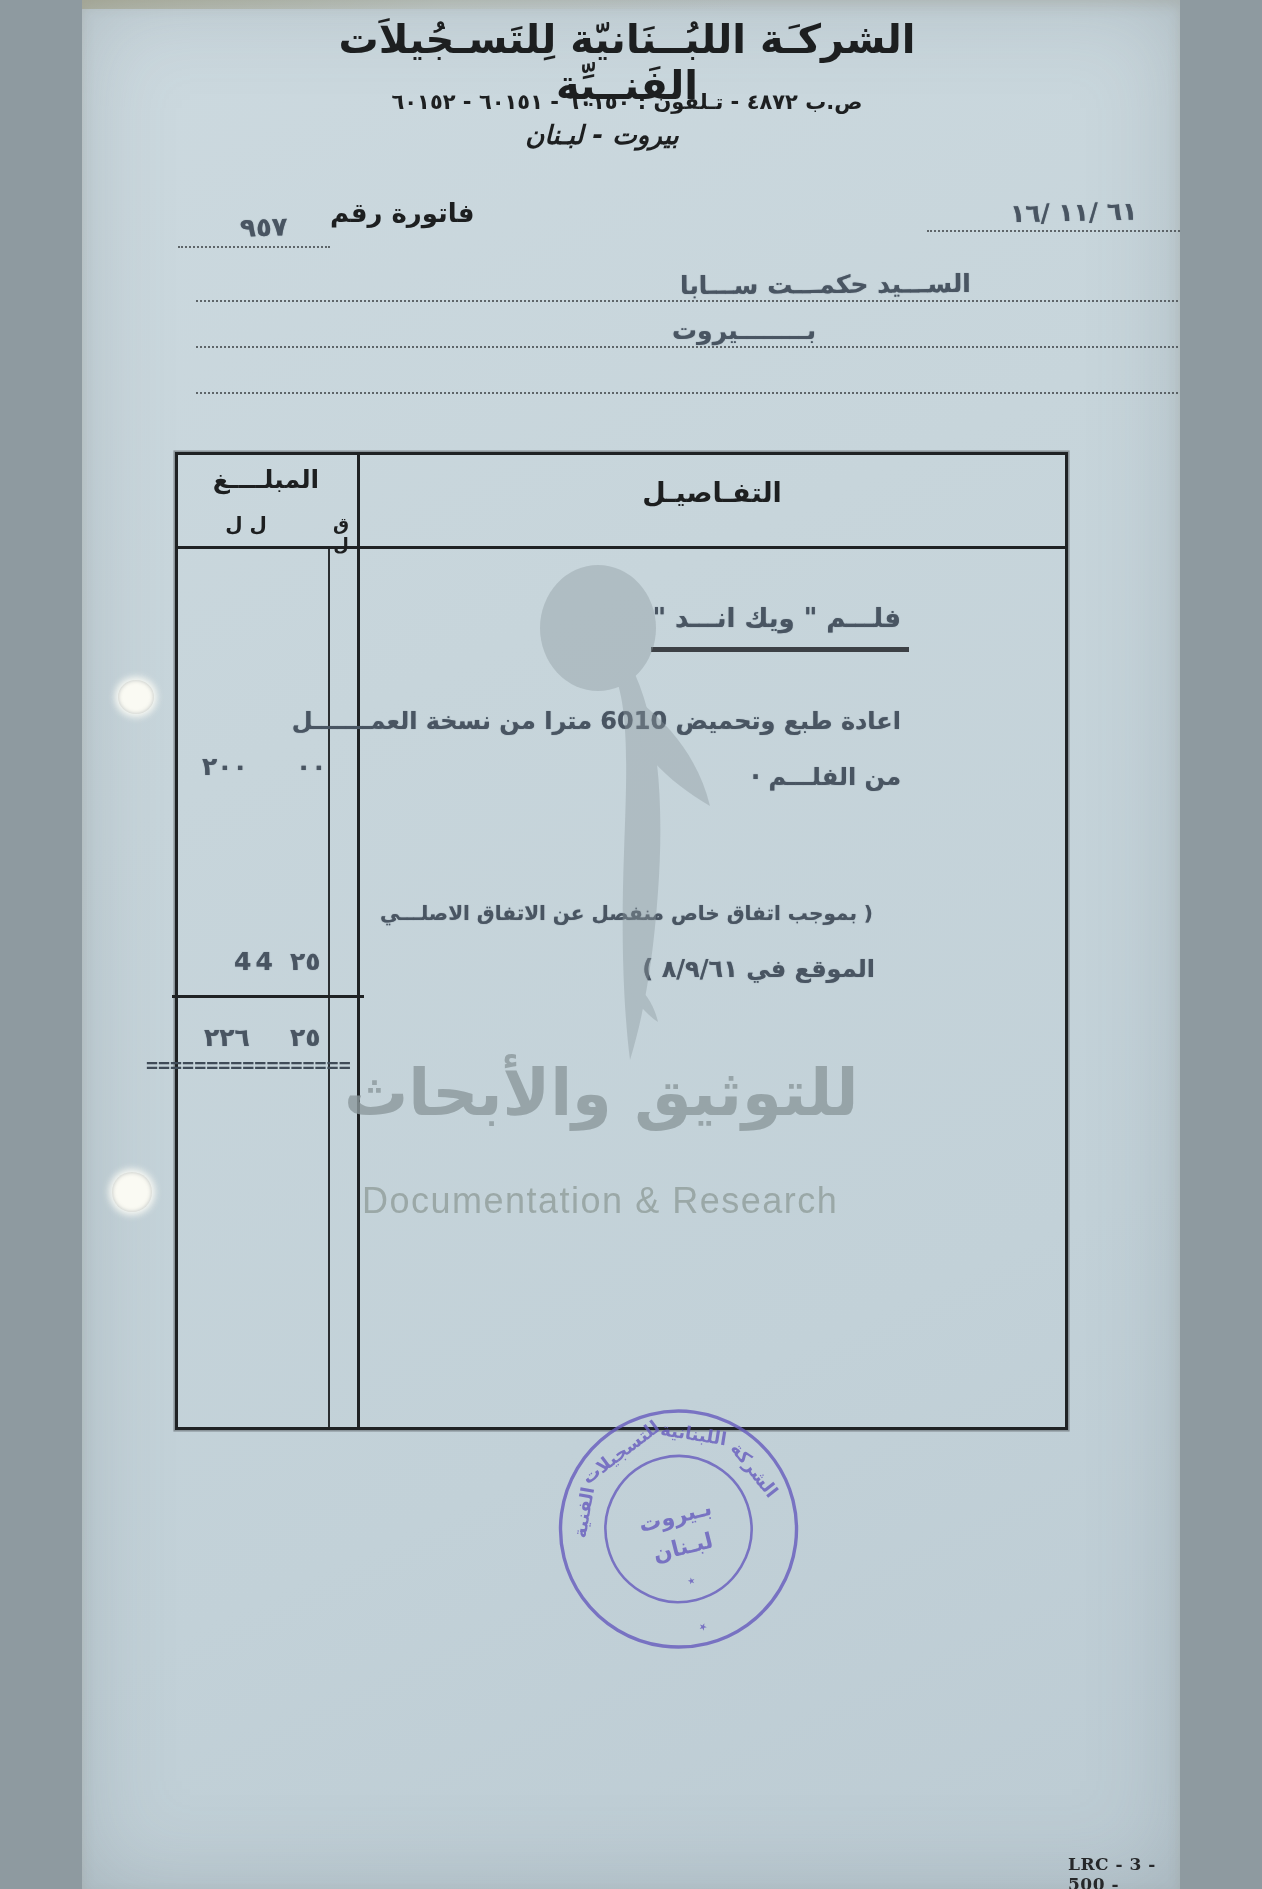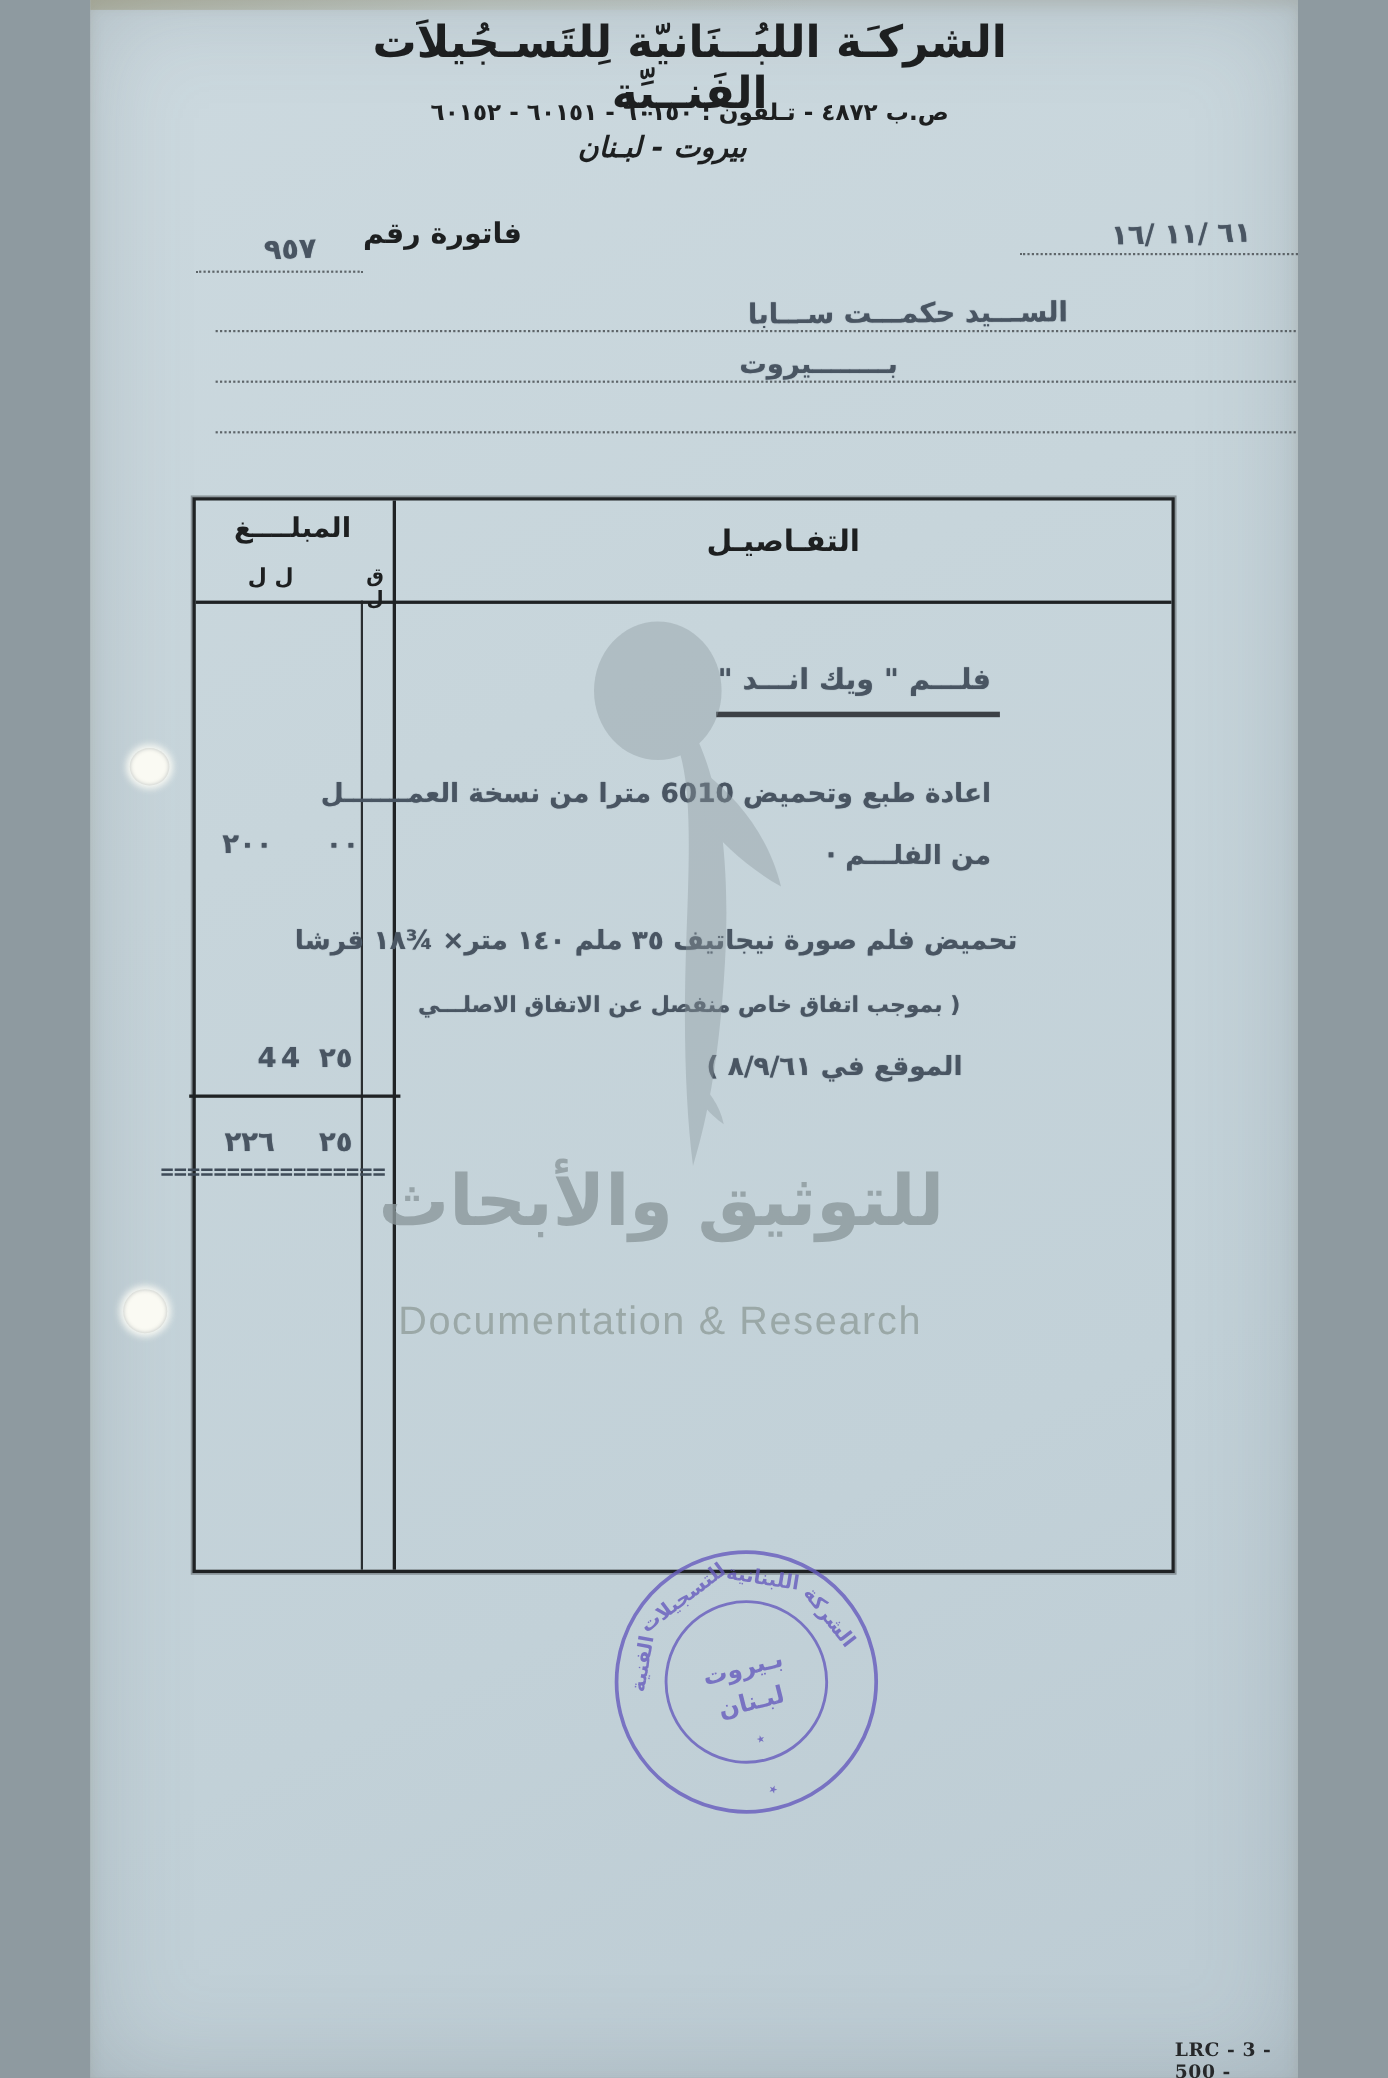--- a/index.html
+++ b/index.html
@@ -71,21 +71,20 @@
     <div class="abs rtl printed center" style="left:46px;top:57px;width:44px;font-size:20px;">ل ل</div>
 
     <div class="abs rtl typed" style="right:164px;top:148px;font-size:26px;letter-spacing:1px;">فلـــم " ويك انـــد "</div>
     <div class="abs" style="right:156px;top:192px;width:258px;height:5px;background:#23262a;opacity:.85;"></div>
 
     <div class="abs rtl typed" style="right:164px;top:252px;font-size:24px;">اعادة طبع وتحميض 6010 مترا من نسخة العمـــــــل</div>
     <div class="abs rtl typed" style="right:164px;top:308px;font-size:24px;">من الفلـــم ·</div>
     <div class="abs typed" style="left:24px;top:297px;font-size:25px;letter-spacing:4px;">٢٠٠</div>
     <div class="abs typed" style="left:118px;top:297px;font-size:25px;letter-spacing:4px;">٠٠</div>
 
-    <div class="abs rtl typed" style="right:140px;top:386px;font-size:24px;">تحميض فلم صورة نيجاتيف ٣٥ ملم   ١٤٠ متر× ¾١٨ قرشا</div>
     <div class="abs rtl typed" style="right:192px;top:446px;font-size:20px;">( بموجب اتفاق خاص منفصل عن الاتفاق الاصلـــي</div>
     <div class="abs rtl typed" style="right:190px;top:500px;font-size:24px;">الموقع في ٨/٩/٦١ )</div>
     <div class="abs typed" style="left:56px;top:492px;font-size:25px;letter-spacing:4px;">44</div>
     <div class="abs typed" style="left:112px;top:492px;font-size:25px;letter-spacing:4px;">٢٥</div>
 
     <div class="hline" style="left:-6px;top:540px;width:192px;height:2.5px;"></div>
     <div class="abs typed" style="left:26px;top:568px;font-size:25px;letter-spacing:4px;">٢٢٦</div>
     <div class="abs typed" style="left:112px;top:568px;font-size:25px;letter-spacing:4px;">٢٥</div>
     <div class="abs equals" style="left:-32px;top:598px;font-size:20px;">=================</div>
   </div>

